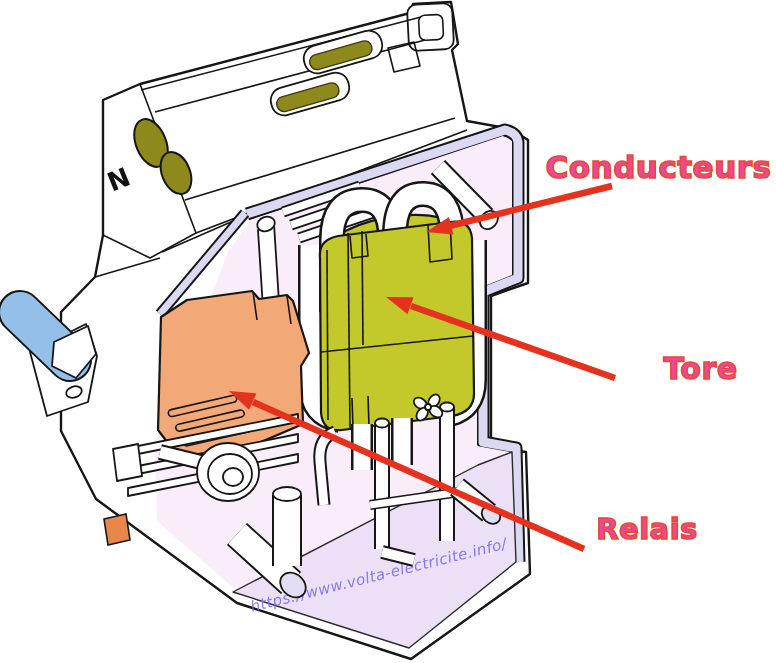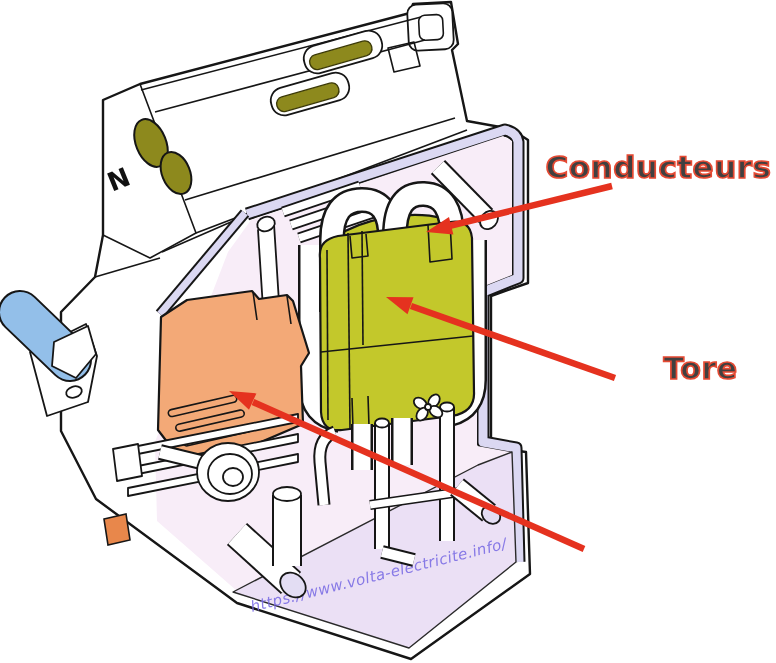--- a/index.html
+++ b/index.html
@@ -1,19 +1,19 @@
 <!DOCTYPE html>
 <html style="--arrow_red: #e5321f; --label_red: #e64a33; --core_green: #c3c82b; --terminal_olive: #8d891d; --relay_orange: #f3a977; --clip_orange: #e8874b; --lever_blue: #93bfe9; --interior_pink: #f8edf8; --floor_lavender: #ebe0f5; --trim_lavender: #dbd8f2; --cap_lavender: #e3ddf3; --outline_black: #161616; --watermark_purple: #7a6ce4;"><head>
 <meta charset="utf-8">
 <style>
   html,body{margin:0;padding:0;background:#fff;}
   #stage{position:relative;width:776px;height:663px;background:#fff;overflow:hidden;
          font-family:"DejaVu Sans",sans-serif;}
   #stage svg{position:absolute;left:0;top:0;}
-  .outline-label{position:absolute;font-weight:bold;color:#404040;text-align:center;
+  .outline-label{position:absolute;font-weight:bold;color:#ec4899;text-align:center;
     line-height:1.17;letter-spacing:.5px;
     -webkit-text-stroke:1.7px var(--label_red,#e64a33);}
   .lbl-conducteurs{left:541px;top:149px;width:235px;font-size:31px;}
   .lbl-tore{left:582px;top:351px;width:203px;font-size:30px;margin-left:17px;}
   .lbl-relais{left:549px;top:513px;width:196px;font-size:29px;}
   .lbl-line{display:block;}
   
   .body-shell{fill:#ffffff;stroke:var(--outline_black,#161616);stroke-width:2.4;stroke-linejoin:round;}
   .white-part{fill:#ffffff;stroke:var(--outline_black,#161616);stroke-width:1.8;stroke-linejoin:round;}
   .thin{fill:none;stroke:var(--outline_black,#161616);stroke-width:1.6;stroke-linejoin:round;}
@@ -230,14 +230,15 @@
     </g>
   </svg>
 
   <div class="outline-label lbl-conducteurs">
     <span class="lbl-line">Conducteurs</span>
   </div>
   <div class="outline-label lbl-tore">
     <span class="lbl-line">Tore</span>
   </div>
   <div class="outline-label lbl-relais">
+    <span class="lbl-line">Relais</span>
   </div>
 </div>
 
 </body></html>

